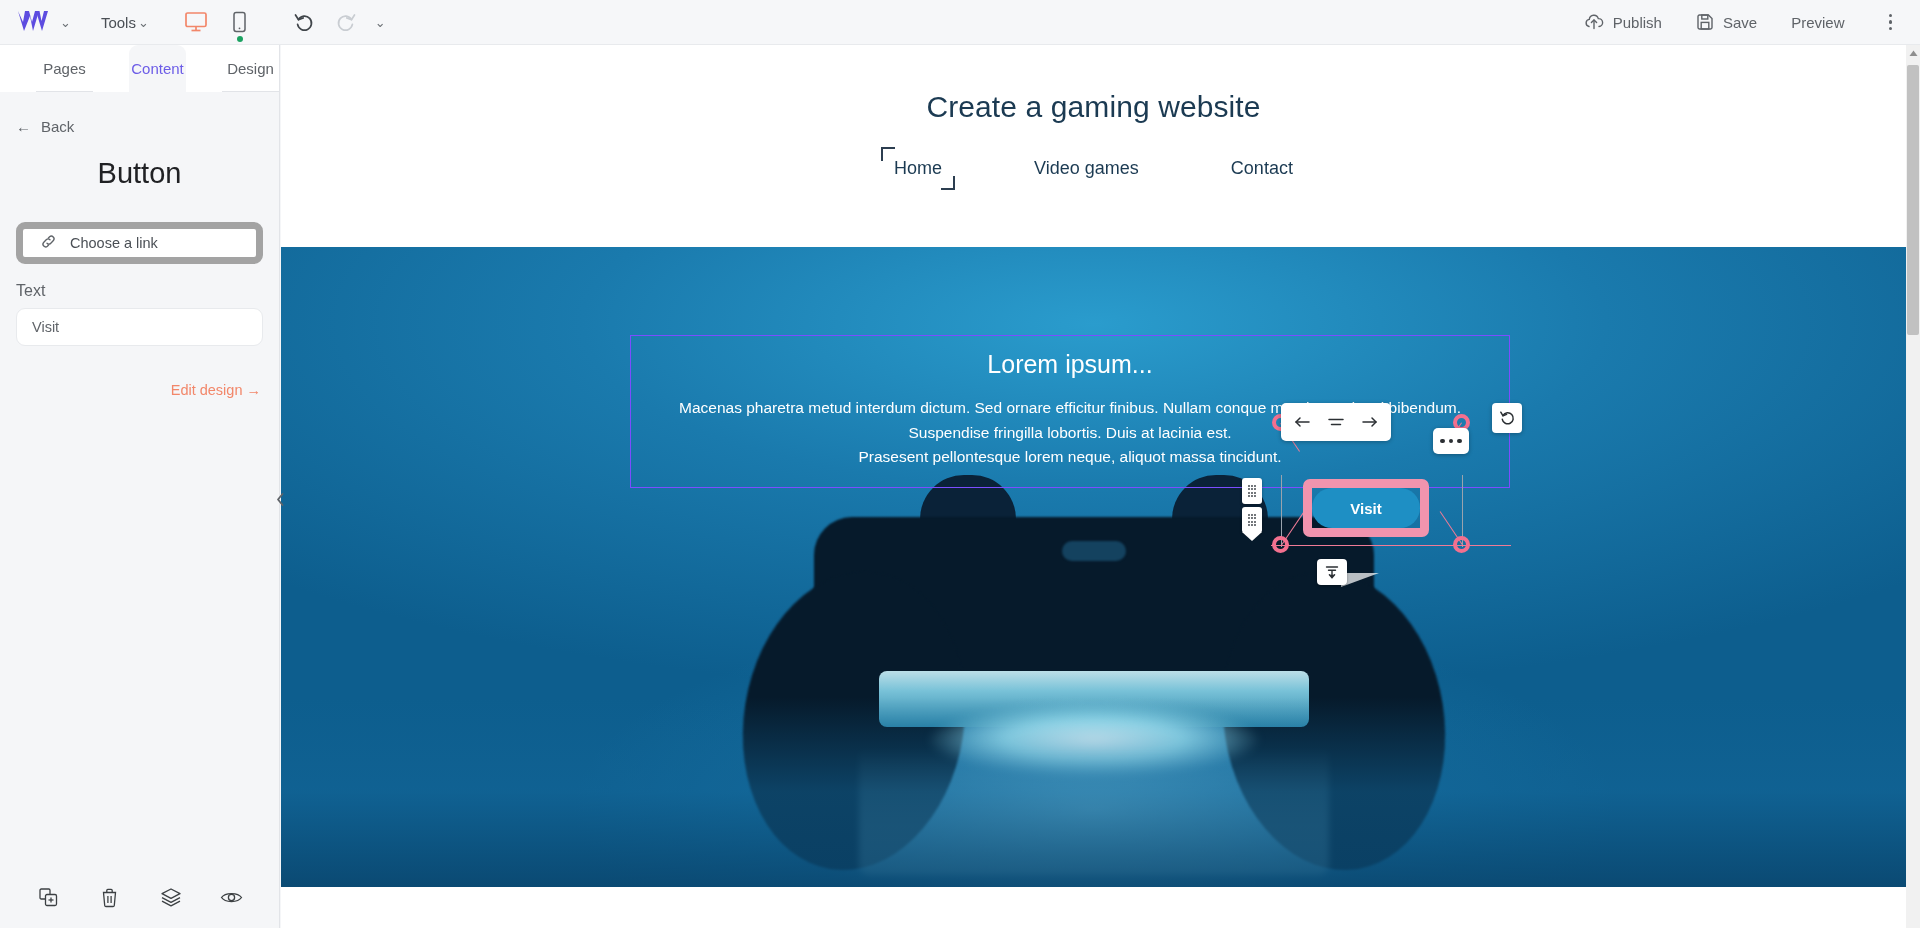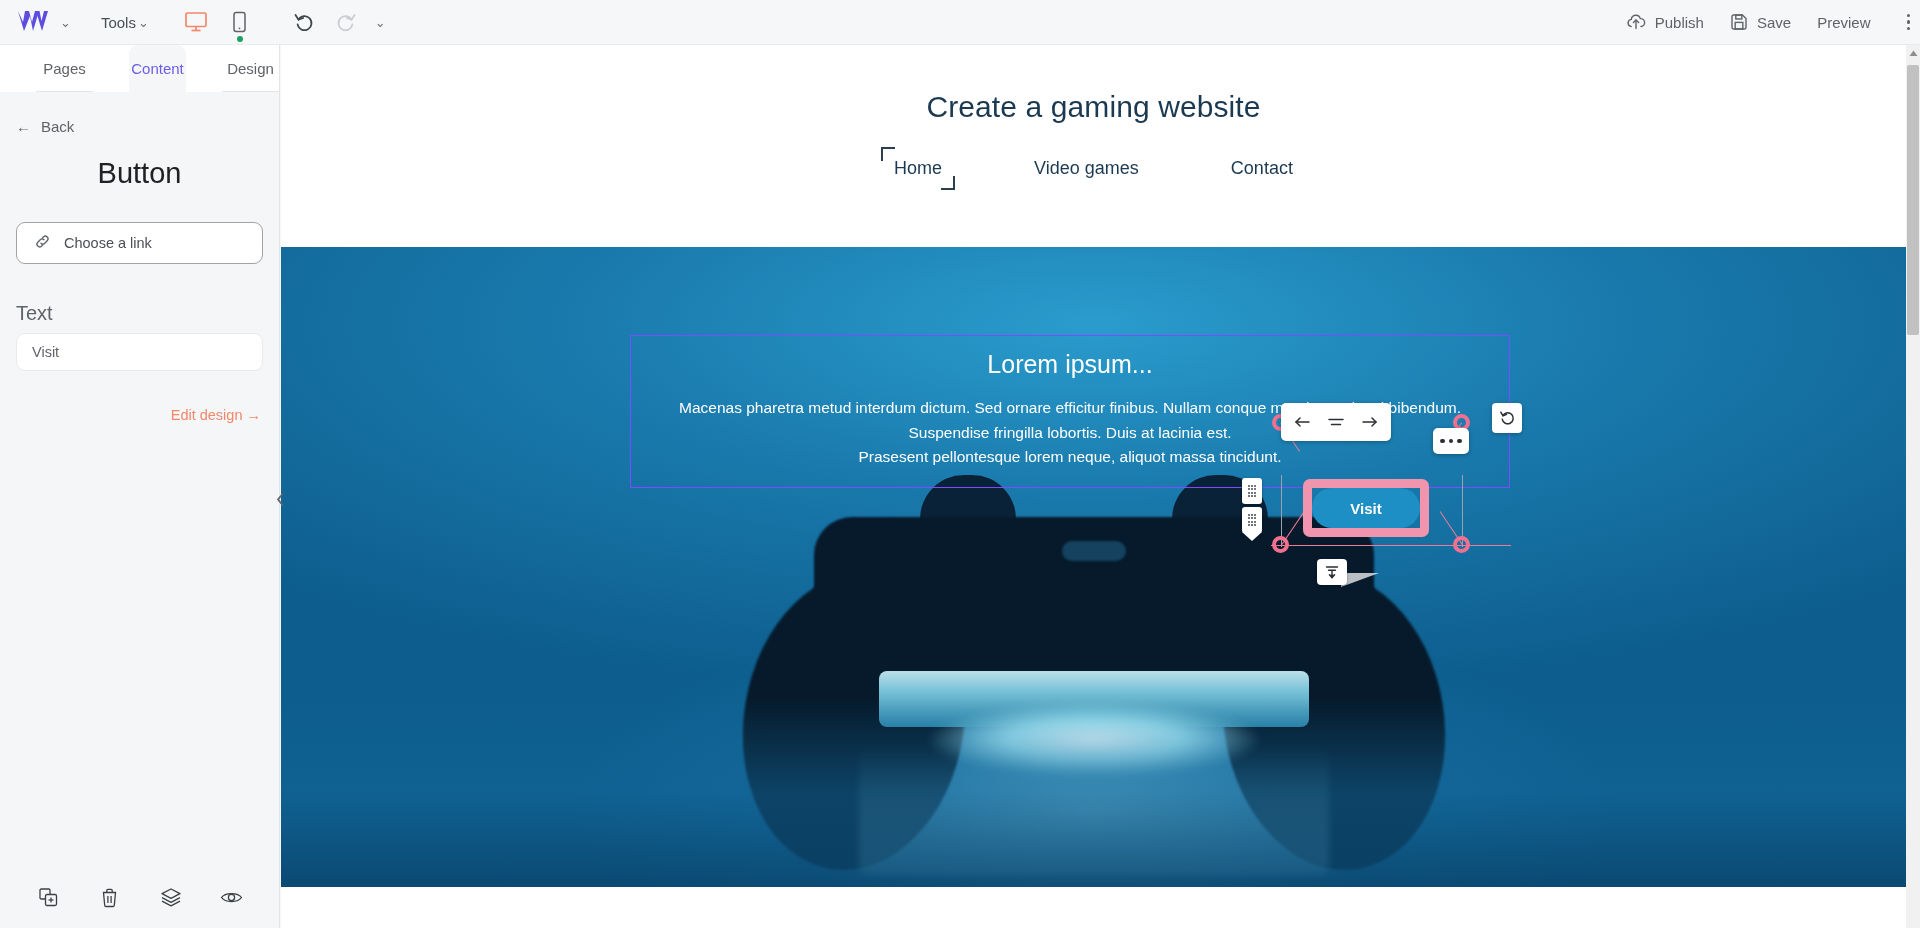--- a/index.html
+++ b/index.html
@@ -26,21 +26,21 @@
   }
   .device-group{ display:flex; align-items:flex-end; gap:14px; margin-left:32px; }
   .device{ position:relative; width:30px; height:30px; display:flex; align-items:center; justify-content:center; cursor:pointer;}
   .dot-green{
     position:absolute; bottom:-5px; left:50%; transform:translateX(-50%);
     width:6px; height:6px; border-radius:50%; background:#1aa260;
   }
   .history-group{ display:flex; align-items:center; gap:16px; margin-left:36px; }
   .icon-btn{ width:26px; height:26px; display:flex; align-items:center; justify-content:center; cursor:pointer; }
   .right-group{
-    margin-left:auto; display:flex; align-items:center; gap:26px; 
+    margin-left:auto; display:flex; align-items:center; gap:34px; padding-right:18px;
   }
   .right-item{
     display:flex; align-items:center; gap:9px; font-size:15px; color:#5f6368; cursor:pointer;
   }
   .kebab{ display:flex; flex-direction:column; gap:3px; padding:6px 10px; cursor:pointer; }
   .kebab i{ width:3.5px; height:3.5px; border-radius:50%; background:#5f6368; display:block; }
 
   
   .sidebar{
     position:absolute; left:0; top:45px; width:280px; height:883px;
@@ -60,25 +60,25 @@
   .back-row{
     display:flex; align-items:center; gap:10px;
     padding:26px 0 0 16px; font-size:15px; color:#5f6368; cursor:pointer;
   }
   .panel-title{
     text-align:center; font-size:29px; color:#202124; font-weight:400;
     margin-top:22px;
   }
   .choose-link{
     margin:32px 16px 0 16px; height:42px; background:#fff;
-    border:1px solid #a3a3a3; border-radius:9px;
+    border:7px solid #a3a3a3; border-radius:9px;
     display:flex; align-items:center; gap:13px; padding-left:17px;
     font-size:14.5px; color:#4a4f55; cursor:pointer;
   }
-  .field-label{ margin:38px 0 8px 16px; font-size:20px; color:#5f6368; }
+  .field-label{ margin:18px 0 8px 16px; font-size:16px; color:#5f6368; }
   .text-input{
     margin:0 16px; height:38px; background:#fff; border:1px solid #e8eaed;
     border-radius:9px; padding:0 15px; font-size:14.5px; color:#5f6368;
     display:flex; align-items:center; cursor:text; width:calc(100% - 32px);
     font-family:"Liberation Sans", sans-serif;
   }
   .edit-design{
     margin-top:36px; padding-right:18px; text-align:right;
     font-size:14.5px; color:#f2876a; cursor:pointer;
   }

